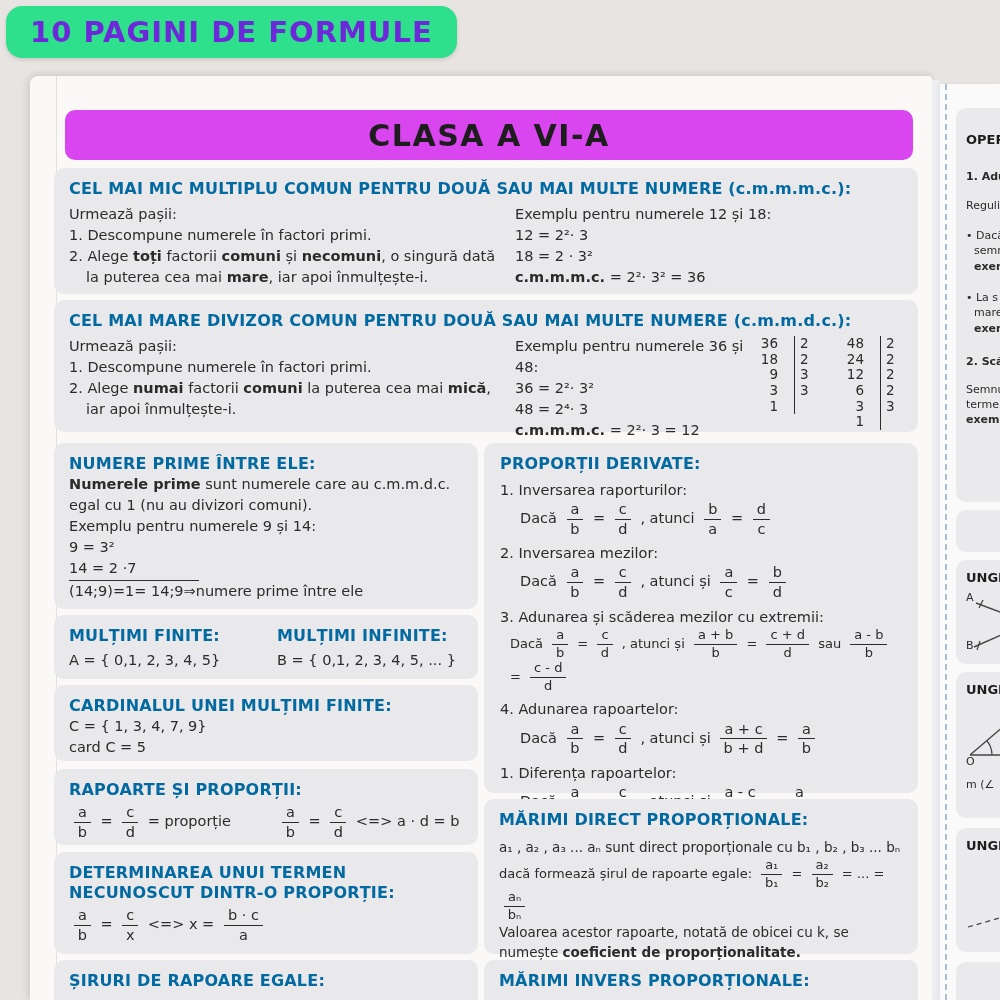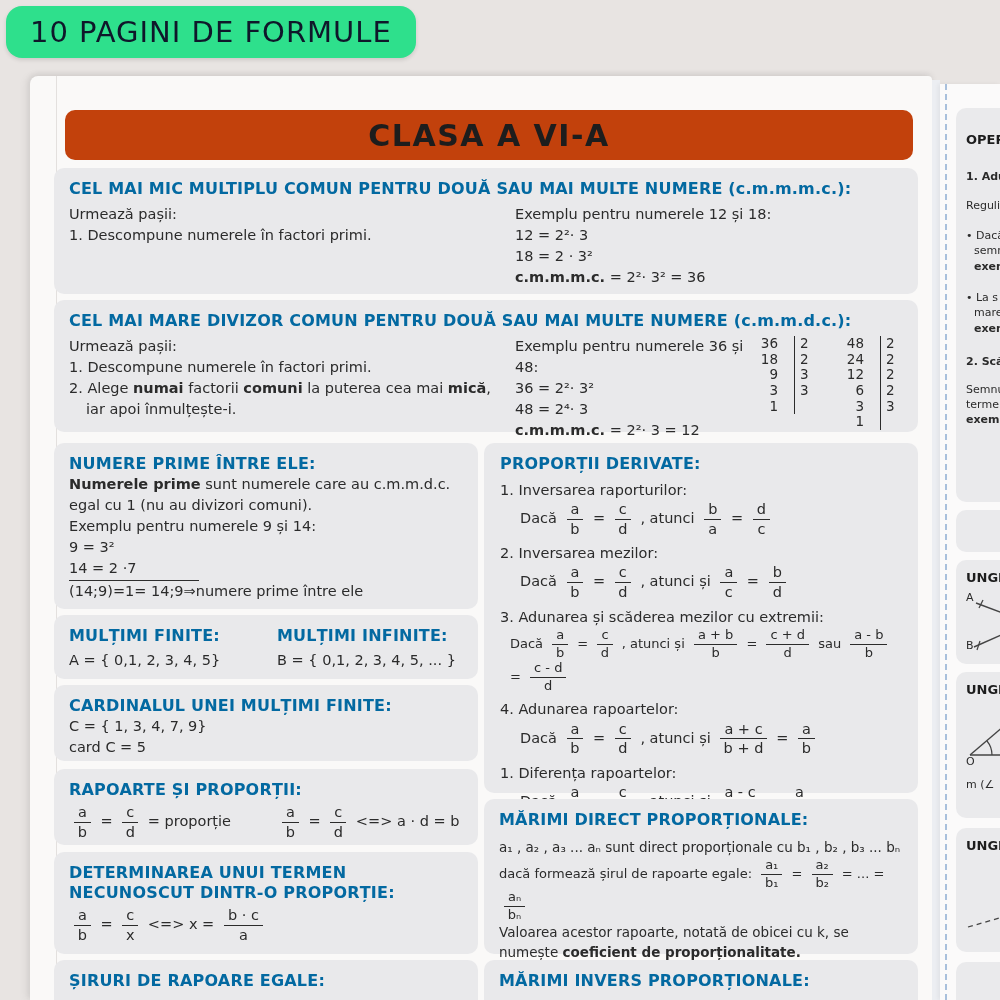--- a/index.html
+++ b/index.html
@@ -35,26 +35,26 @@
     border-left:2px dashed #a9c0dc;
   }
 
   
   .badge {
     position:absolute; left:6px; top:6px; height:52px;
     background:#2ee08c; border-radius:16px;
     display:flex; align-items:center; padding:0 24px;
     box-shadow:0 2px 4px rgba(0,0,0,.12);
   }
-  .badge span { font-size:29px; font-weight:400; letter-spacing:1px; color:#0f172a; }
+  .badge span { font-size:29px; font-weight:700; letter-spacing:1px; color:#6d28d9; }
 
   
   .banner {
     position:absolute; left:35px; top:34px; width:848px; height:50px;
-    background:#c2410c; border-radius:10px;
+    background:#d946ef; border-radius:10px;
     display:flex; align-items:center; justify-content:center;
   }
   .banner span { font-size:30px; font-weight:700; letter-spacing:1.5px; color:#1d1d1d; }
 
   
   .card {
     position:absolute; background:#e9e9eb; border-radius:10px;
     padding:11px 15px;
   }
   .h  { font-weight:700; font-size:16px; color:#0369a1; letter-spacing:.2px; line-height:1.25; }
@@ -115,20 +115,21 @@
     <div class="banner">
       <span>CLASA A VI-A</span>
     </div>
 
     <div class="card" style="left:24px; top:92px; width:864px; height:126px;">
       <div class="h">CEL MAI MIC MULTIPLU COMUN PENTRU DOUĂ SAU MAI MULTE NUMERE (c.m.m.m.c.):</div>
       <div class="cols">
         <div class="col-steps">
           <div class="t">Urmează pașii:</div>
           <div class="t step">1. Descompune numerele în factori primi.</div>
+          <div class="t step"><span>2. Alege </span><span class="bold">toți</span><span> factorii </span><span class="bold">comuni</span><span> și </span><span class="bold">necomuni</span><span>, o singură dată la puterea cea mai </span><span class="bold">mare</span><span>, iar apoi înmulțește-i.</span></div>
         </div>
         <div class="col-ex">
           <div class="t">Exemplu pentru numerele 12 și 18:</div>
           <div class="t">12 = 2²· 3</div>
           <div class="t">18 = 2 · 3²</div>
           <div class="t"><span class="bold">c.m.m.m.c.</span><span> = 2²· 3² = 36</span></div>
         </div>
       </div>
     </div>
 

